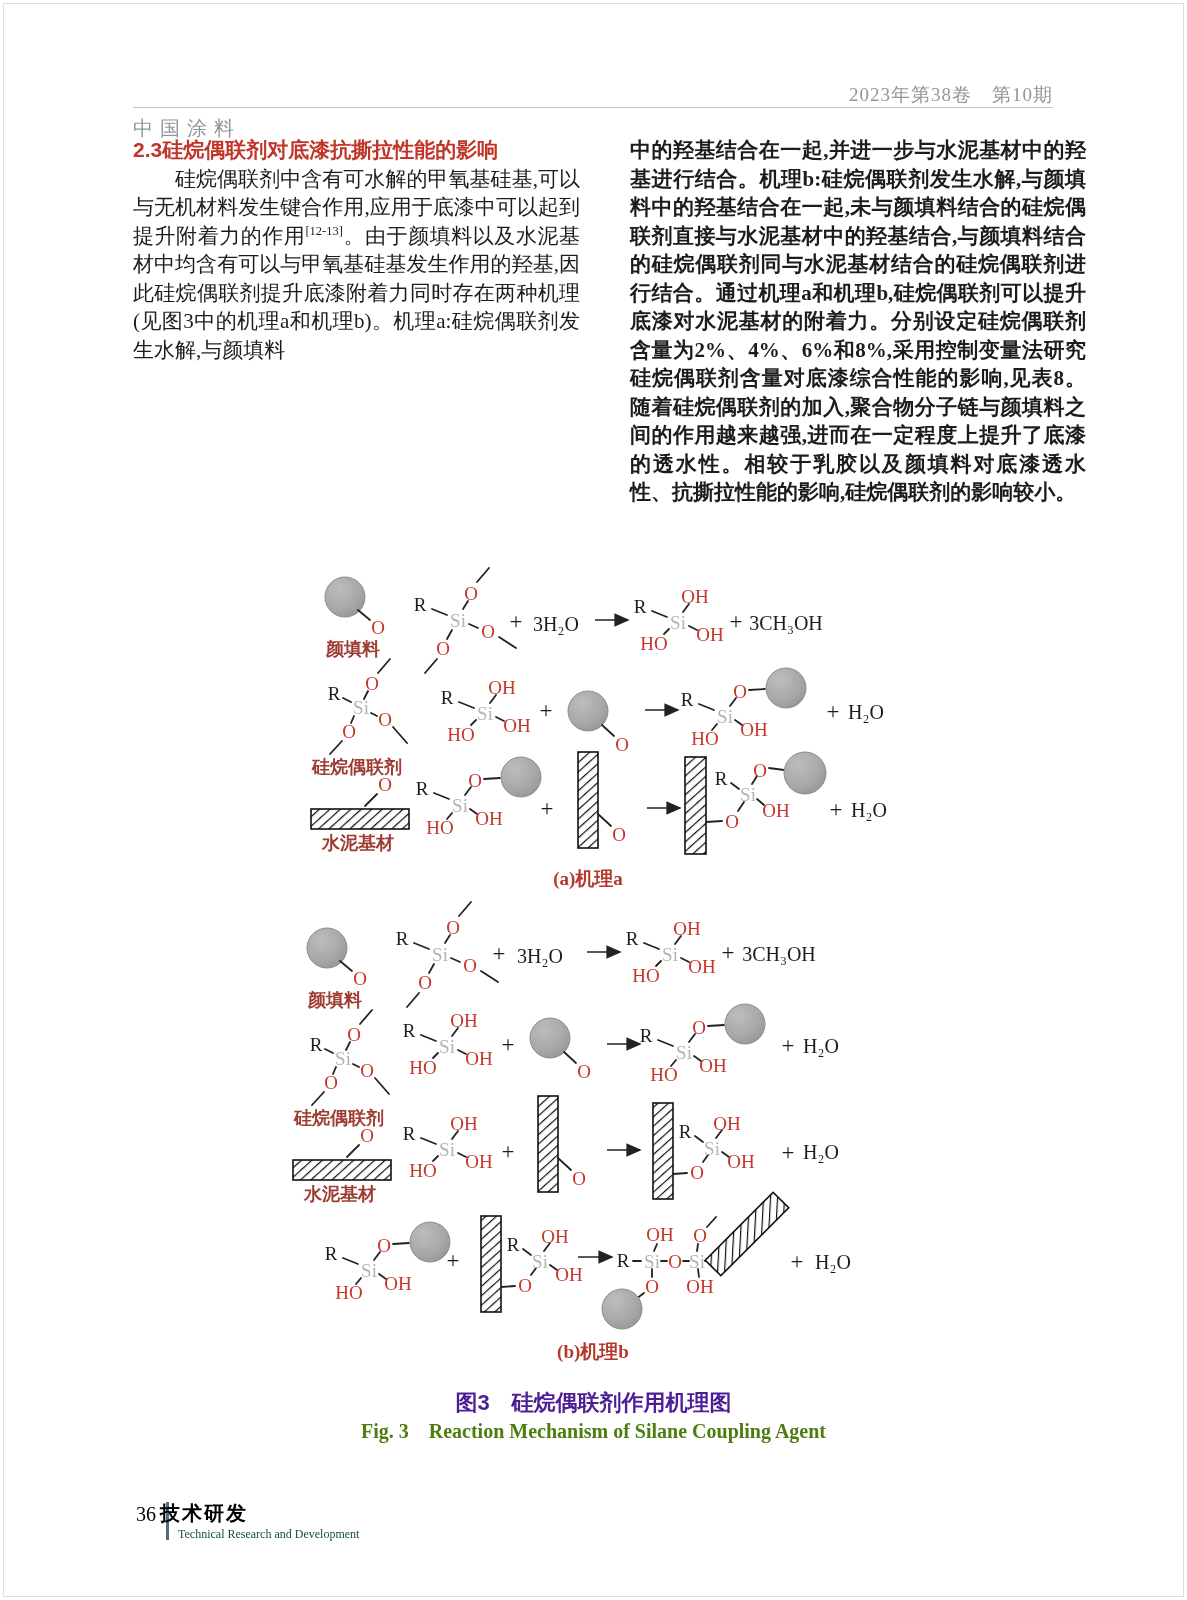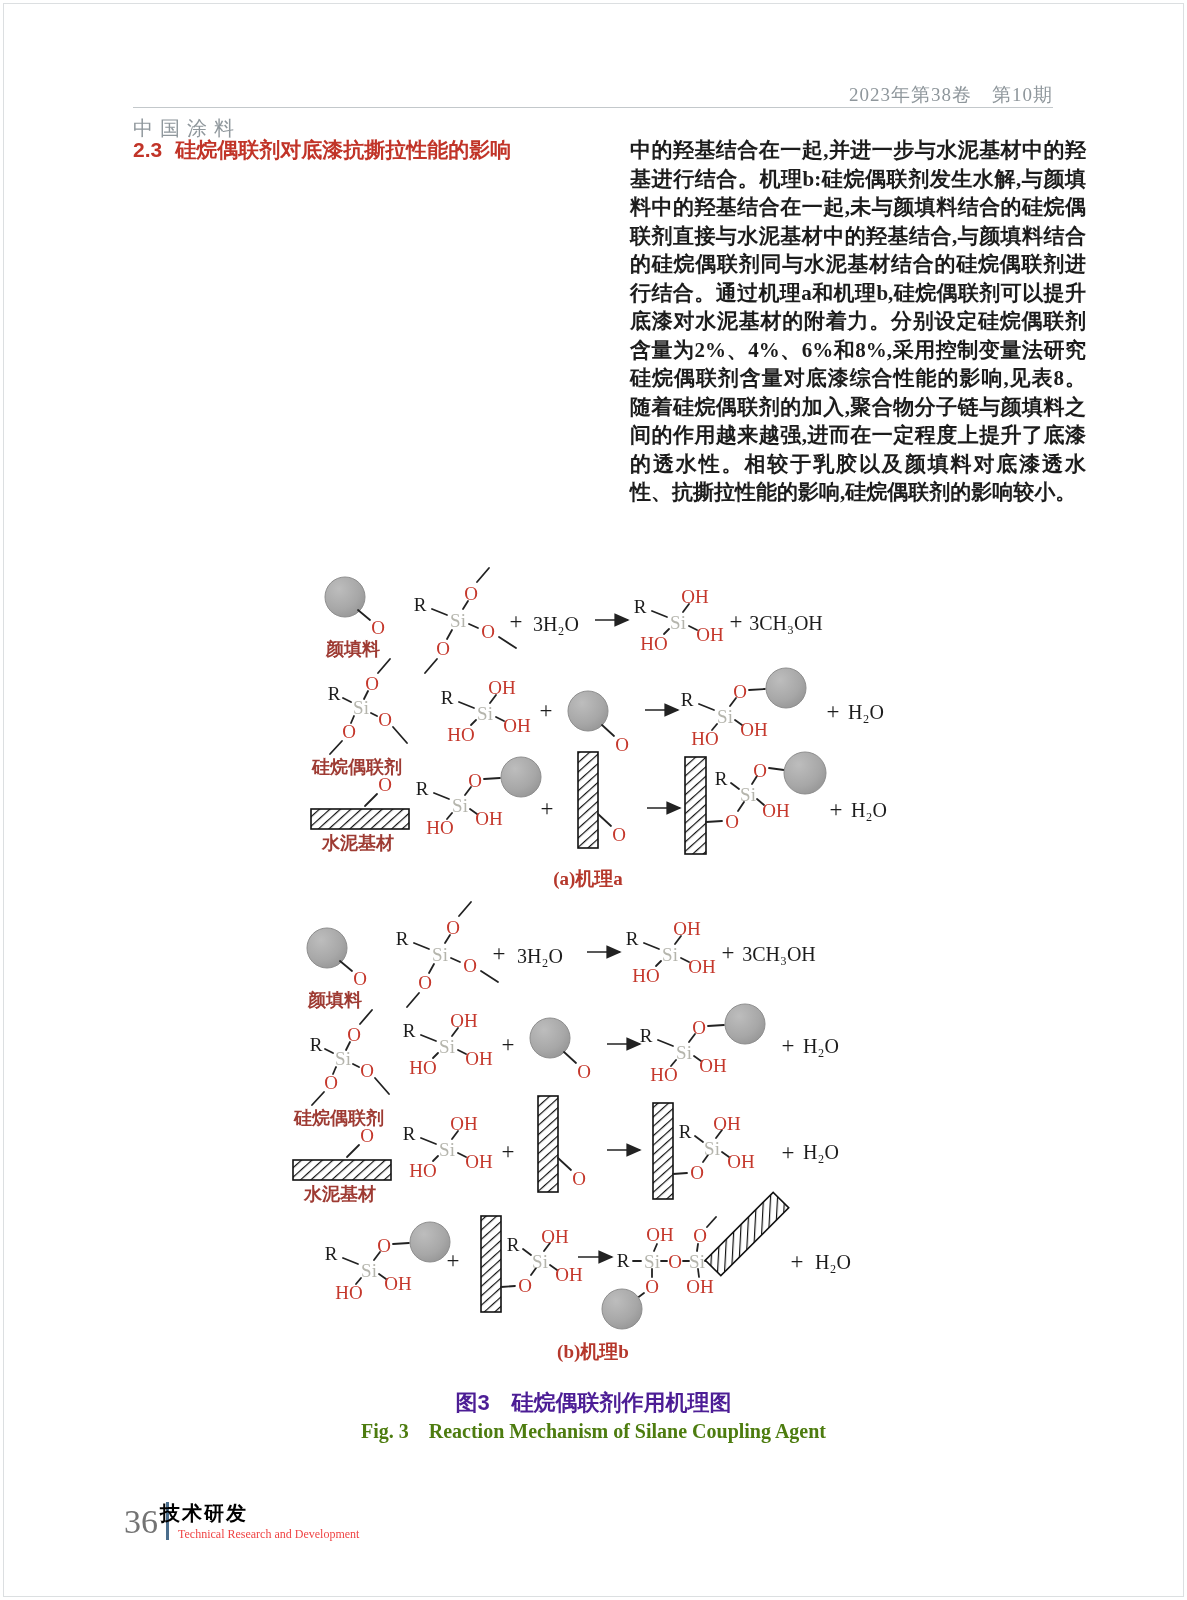--- a/index.html
+++ b/index.html
@@ -19,21 +19,21 @@
 
   
   .col{position:absolute;top:136px;font-size:21px;line-height:28.5px;text-align:justify;}
   .col-left{left:133px;width:447px;}
   .col-right{left:630px;width:456px;font-weight:bold;}
   p.para{margin:0;}
   p.indent{text-indent:2em;}
   sup.ref{font-size:12.5px;line-height:0;vertical-align:super;}
   h3.section{margin:0;color:#c13428;font-family:"Liberation Sans","DejaVu Sans",sans-serif;
     font-weight:bold;font-size:21px;line-height:28.5px;text-align:left;}
-  h3.section .no{margin-right:13px;}
+  h3.section .no{}
 
   
   svg{position:absolute;left:0;top:0;}
   .bond{stroke:#222;stroke-width:1.8;stroke-linecap:round;}
   .arrow{stroke:#222;stroke-width:1.7;}
   text{text-anchor:middle;dominant-baseline:central;}
   .at{font-size:19px;font-family:"Liberation Serif","DejaVu Serif",serif;}
   .blk{fill:#1c1c1c;}
   .red{fill:#c5382c;}
   .si{fill:#b5b5ad;}
@@ -44,37 +44,38 @@
   .cem{fill:url(#hatch);stroke:#111;stroke-width:1.6;}
   .fillc{fill:url(#gcirc);stroke:#8e8e8e;stroke-width:1;}
 
   
   .caption-zh{position:absolute;left:0;top:1388px;width:1187px;text-align:center;
     font-family:"Liberation Sans","DejaVu Sans",sans-serif;font-weight:bold;font-size:22px;color:#4c1d95;}
   .caption-en{position:absolute;left:0;top:1418px;width:1187px;text-align:center;
     font-family:"Liberation Serif","DejaVu Serif",serif;font-weight:bold;font-size:20px;color:#4d7c0f;}
 
   
-  .footer-page{position:absolute;left:124px;top:1503px;font-size:34px;color:#737373;}
+  .footer-page{position:absolute;left:136px;top:1503px;font-size:20px;color:#000000;}
   .footer-bar{position:absolute;left:166px;top:1502px;width:3px;height:38px;background:#4a6d8c;}
   .footer-zh{position:absolute;left:160px;top:1500px;font-family:"Liberation Sans","DejaVu Sans",sans-serif;
     font-weight:bold;font-size:20px;color:#000000;letter-spacing:2px;}
-  .footer-en{position:absolute;left:178px;top:1527px;font-size:12px;color:#ef4444;}
+  .footer-en{position:absolute;left:178px;top:1527px;font-size:12px;color:#14532d;}
 </style>
 </head>
 <body>
 
 <div class="page-border"></div>
 
 <div class="header-journal">中国涂料</div>
 <div class="header-issue">2023年第38卷　第10期</div>
 <div class="header-rule"></div>
 
 <div class="col col-left">
   <h3 class="section"><span class="no">2.3</span><span>硅烷偶联剂对底漆抗撕拉性能的影响</span></h3>
+  <p class="para indent"><span>硅烷偶联剂中含有可水解的甲氧基硅基,可以与无机材料发生键合作用,应用于底漆中可以起到提升附着力的作用</span><sup class="ref">[12-13]</sup><span>。由于颜填料以及水泥基材中均含有可以与甲氧基硅基发生作用的羟基,因此硅烷偶联剂提升底漆附着力同时存在两种机理(见图3中的机理a和机理b)。机理a:硅烷偶联剂发生水解,与颜填料</span></p>
 </div>
 
 <div class="col col-right">
   <p class="para">中的羟基结合在一起,并进一步与水泥基材中的羟基进行结合。机理b:硅烷偶联剂发生水解,与颜填料中的羟基结合在一起,未与颜填料结合的硅烷偶联剂直接与水泥基材中的羟基结合,与颜填料结合的硅烷偶联剂同与水泥基材结合的硅烷偶联剂进行结合。通过机理a和机理b,硅烷偶联剂可以提升底漆对水泥基材的附着力。分别设定硅烷偶联剂含量为2%、4%、6%和8%,采用控制变量法研究硅烷偶联剂含量对底漆综合性能的影响,见表8。随着硅烷偶联剂的加入,聚合物分子链与颜填料之间的作用越来越强,进而在一定程度上提升了底漆的透水性。相较于乳胶以及颜填料对底漆透水性、抗撕拉性能的影响,硅烷偶联剂的影响较小。</p>
 </div>
 
 <svg width="1187" height="1600" viewBox="0 0 1187 1600">
   <defs>
     <radialGradient id="gcirc" cx="35%" cy="30%" r="80%">
       <stop offset="0%" stop-color="#bdbdbd"></stop>

